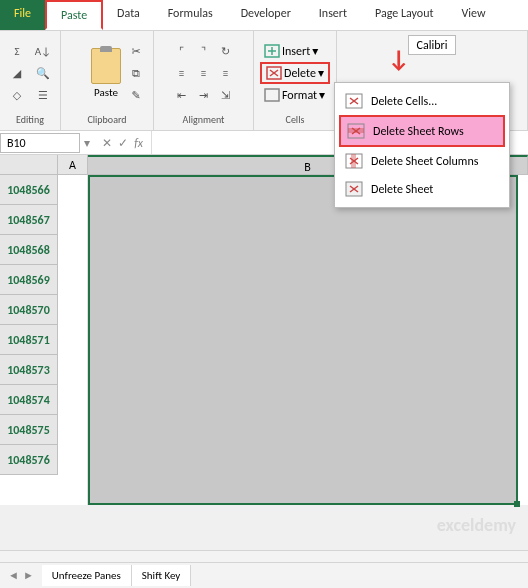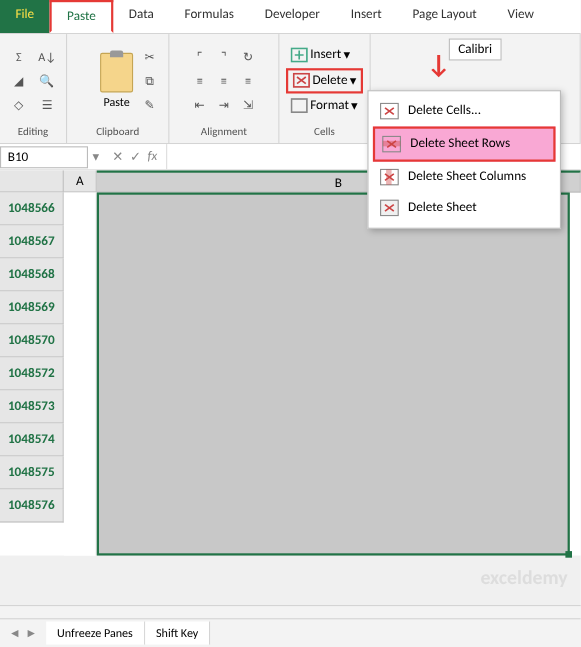--- a/index.html
+++ b/index.html
@@ -237,21 +237,21 @@
     <div class="col-header col-a">A</div>
     <div class="col-header col-b">B</div>
   </div>
   <div class="sheet-body">
     <div class="row-headers">
       <div class="row-header">1048566</div>
       <div class="row-header">1048567</div>
       <div class="row-header">1048568</div>
       <div class="row-header">1048569</div>
       <div class="row-header">1048570</div>
-      <div class="row-header">1048572</div>
+      <div class="row-header">1048571</div>
       <div class="row-header">1048573</div>
       <div class="row-header">1048574</div>
       <div class="row-header">1048575</div>
       <div class="row-header">1048576</div>
     </div>
     <div class="col-a-strip"></div>
     <div class="shaded-region"></div>
   </div>
 </div>
 

